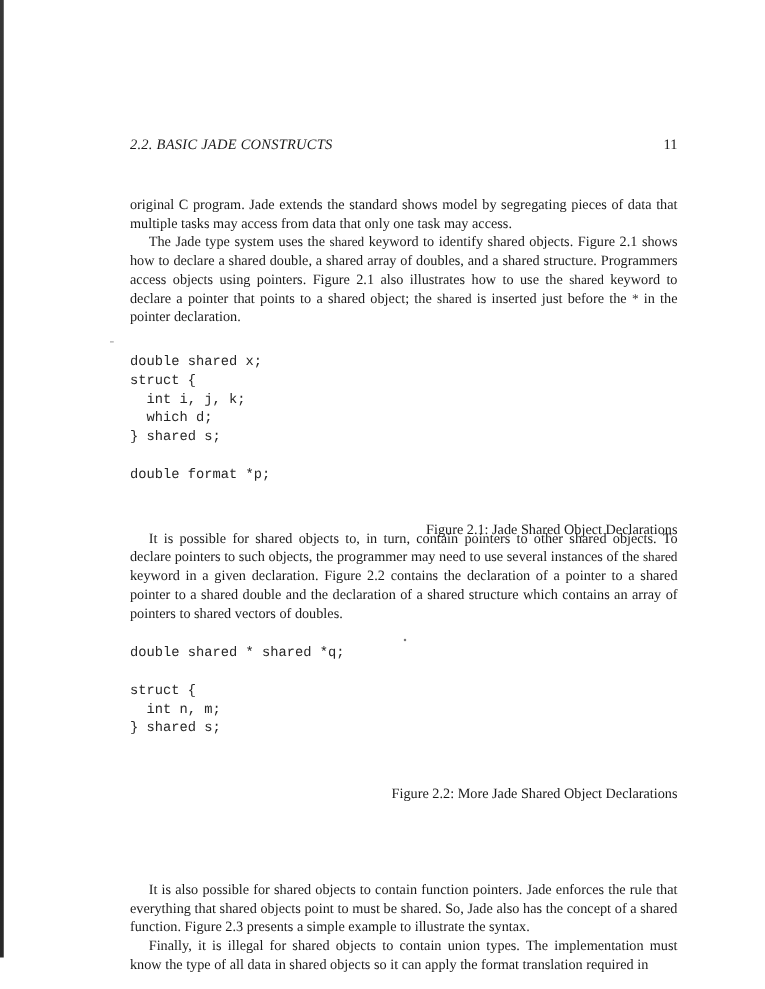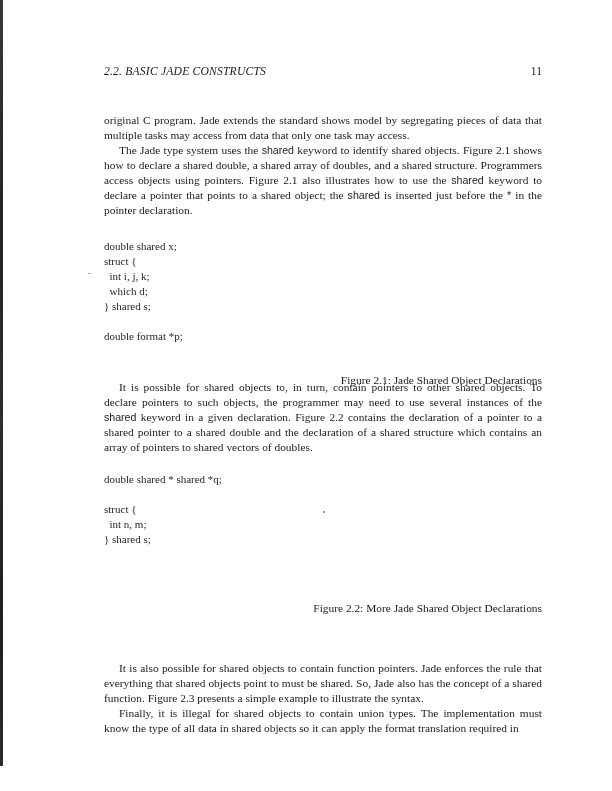--- a/index.html
+++ b/index.html
@@ -15,64 +15,65 @@
   .scan-edge {
     position: absolute;
     left: 0; top: 0;
     width: 3px; height: 766px;
     background: linear-gradient(to bottom, #383838 0%, #232323 30%, #2e2e2e 55%, #1f1f1f 80%, #2a2a2a 100%);
   }
   .content-col {
     position: absolute;
     left: 104px;
     width: 438px;
+    margin-top: 44px;
   }
   .header-row {
     top: 64px;
     display: flex;
     justify-content: space-between;
     align-items: baseline;
     font-size: 11.6px;
     line-height: 15px;
   }
   .section-title { font-style: italic; letter-spacing: 0.2px; }
   .page-number { font-style: normal; }
   .para {
     margin: 0;
     font-size: 11.4px;
     line-height: 15px;
     text-align: justify;
   }
   .para.indent { text-indent: 15px; }
   .para code, .inline-code {
-    font-family: Liberation Sans, sans-serif;
+    font-family: Liberation Serif, serif;
     font-size: 10.6px;
     color: #222;
   }
   .code-block {
-    font-family: Liberation Serif, serif;
+    font-family: Liberation Mono, monospace;
     font-size: 11px;
     line-height: 15px;
     color: #262626;
   }
   .code-block .code-line {
     white-space: pre;
     min-height: 15px;
   }
   .caption {
     font-size: 11.4px;
     line-height: 15px;
     text-align: right;
   }
   .block-1 { top: 113px; }
   .code-1  { top: 239px; }
   .cap-1   { top: 373px; }
   .block-2 { top: 380px; }
   .code-2  { top: 472px; }
-  .cap-2   { top: 601px; }
+  .cap-2   { top: 584px; }
   .block-3 { top: 661px; }
   .dot-artifact {
     position: absolute;
     left: 323px; top: 511px;
     width: 2px; height: 2px;
     background: #777;
     border-radius: 50%;
   }
   .tick-artifact {
     position: absolute;

